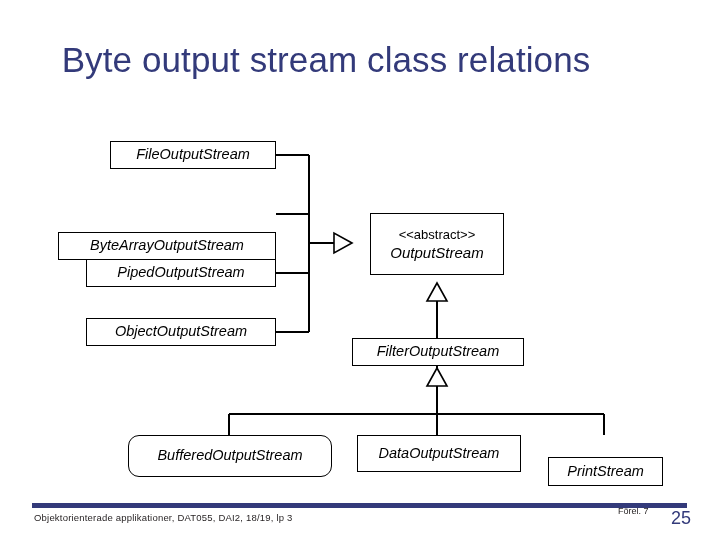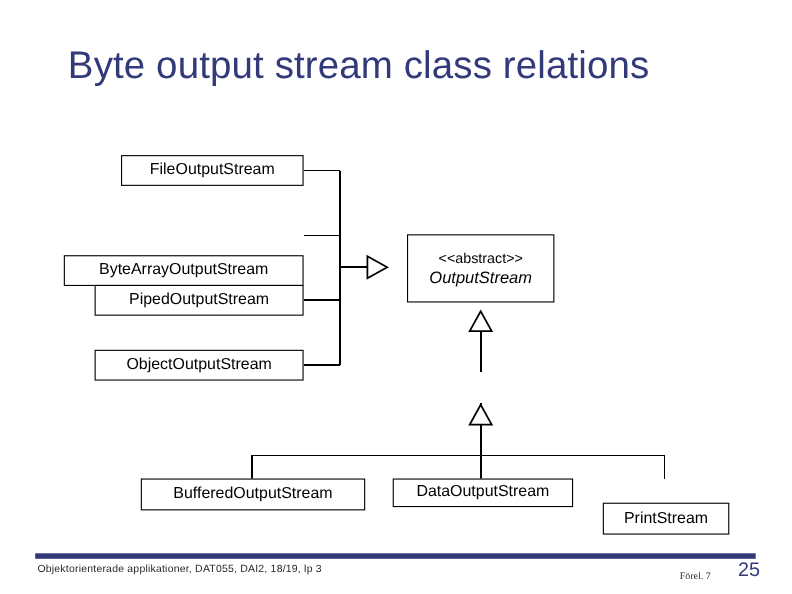--- a/index.html
+++ b/index.html
@@ -61,20 +61,21 @@
     font-size: 14.5px;
     display: flex;
     flex-direction: column;
     align-items: center;
     justify-content: center;
     white-space: nowrap;
     z-index: 3;
   }
   .cls-box .cls-name {
     line-height: 1.1;
+    font-style: italic;
   }
   .cls-box.abstract-box {
     padding-top: 1px;
   }
   .stereotype {
     font-size: 13px;
     line-height: 1.25;
     color: #000;
   }
   .abstract-name {
@@ -99,25 +100,24 @@
     left: 34px;
     top: 512px;
     font-size: 9.5px;
     color: #231f20;
     letter-spacing: 0.2px;
     white-space: nowrap;
   }
   #footer-lecture {
     position: absolute;
     left: 618px;
-    top: 518px;
+    top: 506px;
     font-size: 9px;
     color: #231f20;
     white-space: nowrap;
-    font-family: Liberation Serif, serif;
   }
   #footer-page {
     position: absolute;
     left: 671px;
     top: 508px;
     font-size: 18px;
     color: #333a7a;
     white-space: nowrap;
   }
 </style>
@@ -172,26 +172,29 @@
 
     <div class="cls-box" style="left:86px; top:318px; width:190px; height:28px;">
       <span class="cls-name">ObjectOutputStream</span>
     </div>
 
     <div class="cls-box abstract-box" style="left:370px; top:213px; width:134px; height:62px;">
       <span class="stereotype">&lt;&lt;abstract&gt;&gt;</span>
       <span class="abstract-name">OutputStream</span>
     </div>
 
-
-    <div class="cls-box" style="left:128px; top:435px; width:204px; height:29px;">
+    <div class="cls-box" style="left:352px; top:338px; width:172px; height:28px;">
+      <span class="cls-name">FilterOutputStream</span>
+    </div>
+
+    <div class="cls-box" style="left:128px; top:435px; width:204px; height:42px;border-radius:11px;">
       <span class="cls-name">BufferedOutputStream</span>
     </div>
 
-    <div class="cls-box" style="left:357px; top:435px; width:164px; height:26px;">
+    <div class="cls-box" style="left:357px; top:435px; width:164px; height:37px;">
       <span class="cls-name">DataOutputStream</span>
     </div>
 
     <div class="cls-box" style="left:548px; top:457px; width:115px; height:29px;">
       <span class="cls-name">PrintStream</span>
     </div>
 
   </div>
 
   <div id="footer-bar"></div>

